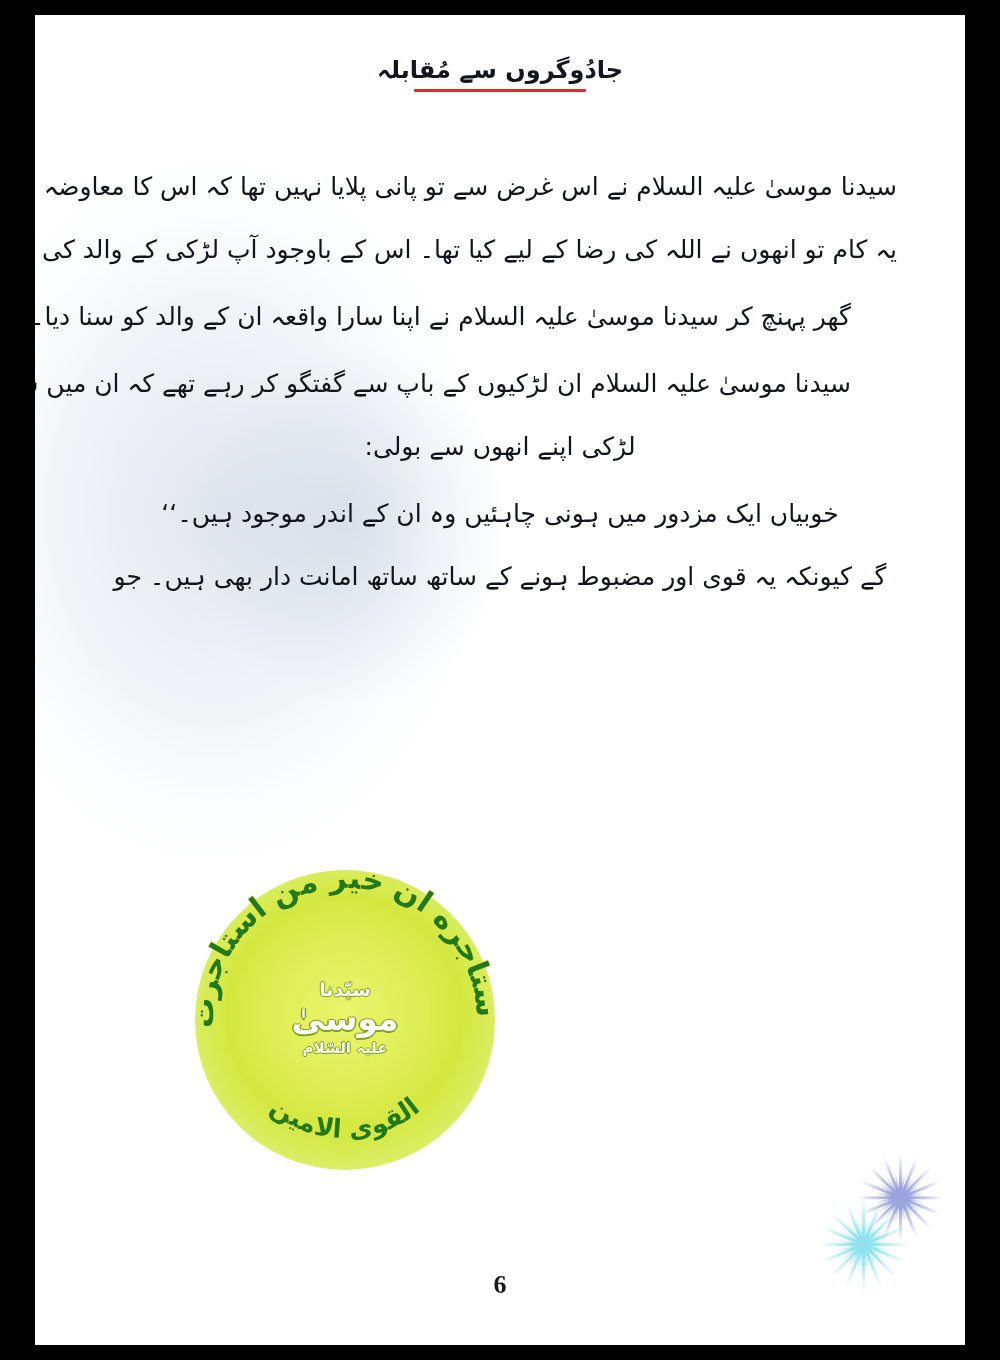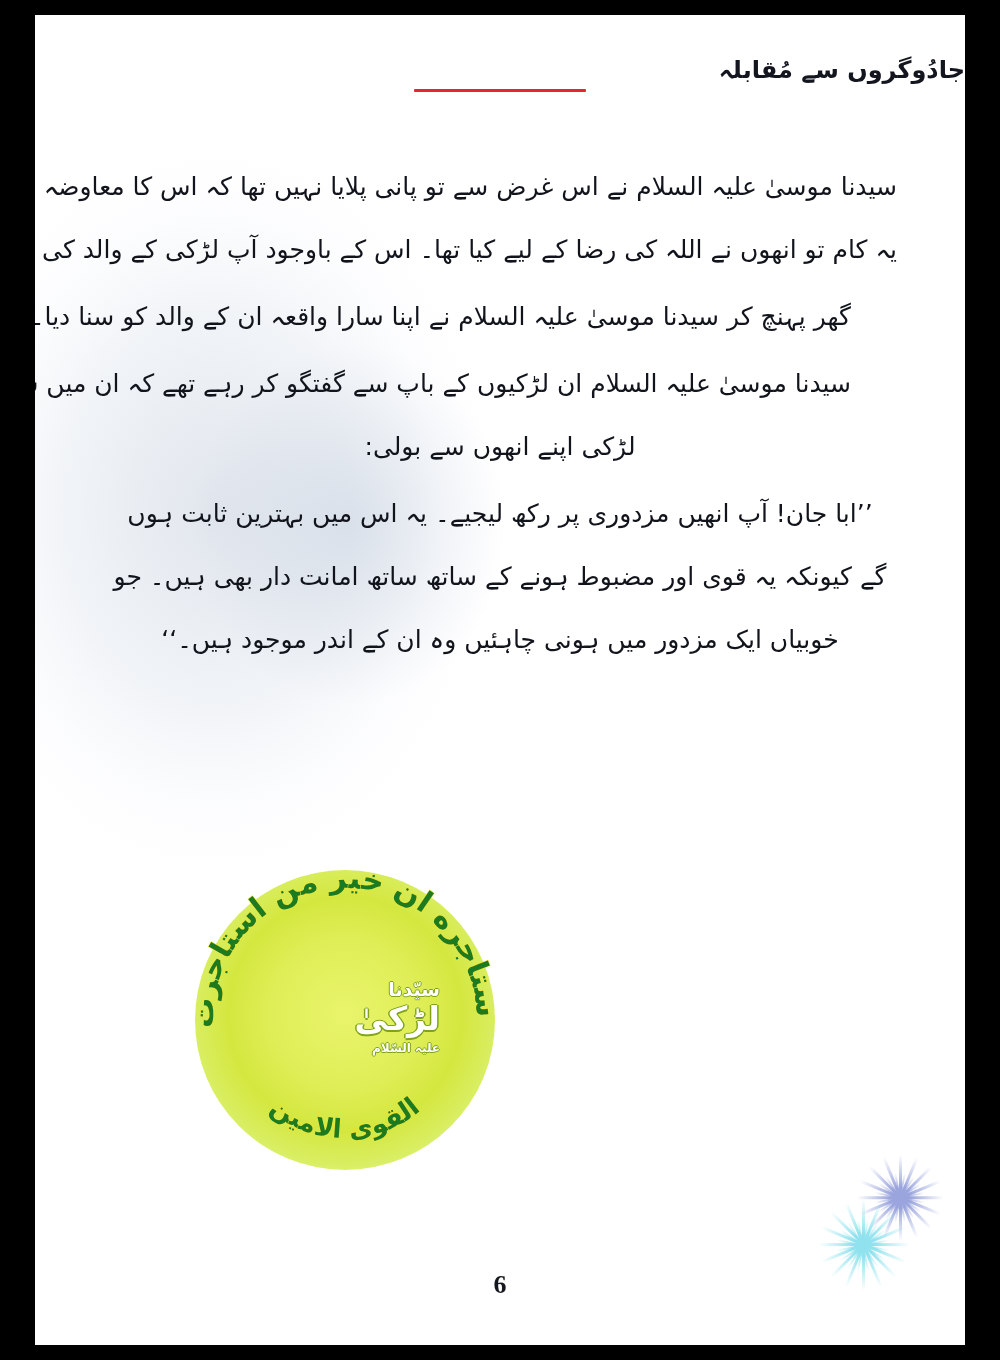--- a/index.html
+++ b/index.html
@@ -34,21 +34,21 @@
   }
   #scan-shade2{
     position:absolute;left:150px;top:300px;width:330px;height:420px;
     background:radial-gradient(ellipse 200px 230px at 50% 50%,
       rgba(186,199,216,.42) 0%, rgba(255,255,255,0) 78%);
     pointer-events:none;
   }
 
   
   #header{
-    position:absolute;left:0;right:0;top:40px;text-align:right;
+    position:absolute;left:0;right:0;top:40px;text-align:center;
   }
   #header .htxt{
     display:inline-block;
     font-size:24px;line-height:30px;color:#14161f;
     font-weight:700;letter-spacing:.5px;
     direction:rtl;
   }
   #header .hrule{
     display:block;width:172px;height:2.5px;background:#e8262a;
     margin:4px auto 0;border-radius:1px;
@@ -85,34 +85,34 @@
     background:radial-gradient(circle at 50% 48%,
       #e9f46b 0%, #dfee57 34%, #d4e73f 54%, #d9ee62 70%,
       rgba(233,244,120,.72) 83%, rgba(243,249,178,.30) 93%, rgba(255,255,255,0) 100%);
     filter:blur(.4px);
   }
   #seal .ring-txt{
     position:absolute;inset:0;
   }
   #seal .center{
     position:absolute;left:50%;top:50%;transform:translate(-50%,-52%);
-    text-align:right;direction:rtl;width:190px;
+    text-align:center;direction:rtl;width:190px;
   }
   #seal .c1{
     font-size:19px;font-weight:700;color:#ffffff;
     text-shadow:0 1px 0 #7fa31c,0 -1px 0 #7fa31c,1px 0 0 #7fa31c,-1px 0 0 #7fa31c;
     line-height:22px;
   }
   #seal .c2{
     font-size:33px;font-weight:700;color:#ffffff;letter-spacing:1px;
     text-shadow:0 1.5px 0 #7fa31c,0 -1.5px 0 #7fa31c,1.5px 0 0 #7fa31c,-1.5px 0 0 #7fa31c;
     line-height:38px;
   }
   #seal .c3{
-    font-size:12px;font-weight:700;color:#ffffff;
+    font-size:15px;font-weight:700;color:#ffffff;
     text-shadow:0 1px 0 #7fa31c,0 -1px 0 #7fa31c,1px 0 0 #7fa31c,-1px 0 0 #7fa31c;
     line-height:20px;
   }
 
   
   #arc-txt{position:absolute;left:0;top:0;width:760px;height:430px;}
 
   
   .burst{position:absolute;}
   .burst i{
@@ -157,23 +157,22 @@
         <div class="ln r ind">گھر پہنچ کر سیدنا موسیٰ علیہ السلام نے اپنا سارا واقعہ ان کے والد کو سنا دیا۔ بزرگ نے</div>
       </div>
 
 
       <div class="para">
         <div class="ln r ind">سیدنا موسیٰ علیہ السلام ان لڑکیوں کے باپ سے گفتگو کر رہے تھے کہ ان میں سے ایک</div>
         <div class="ln c">لڑکی اپنے انھوں سے بولی:</div>
       </div>
 
       <div class="para">
-        <div class="ln c">’’ابا جان! آپ انھیں مزدوری پر رکھ لیجیے۔ یہ اس میں بہترین ثابت ہوں</div>
+        <div class="ln c">خوبیاں ایک مزدور میں ہونی چاہئیں وہ ان کے اندر موجود ہیں۔‘‘</div>
         <div class="ln c">گے کیونکہ یہ قوی اور مضبوط ہونے کے ساتھ ساتھ امانت دار بھی ہیں۔ جو</div>
-        <div class="ln c">خوبیاں ایک مزدور میں ہونی چاہئیں وہ ان کے اندر موجود ہیں۔‘‘</div>
       </div>
 
     </div>
 
     <div id="seal-wrap">
 
       <div id="seal">
         <div class="glow"></div>
 
         <svg class="ring-txt" viewBox="0 0 300 300">
@@ -184,21 +183,21 @@
           <text font-size="30" font-weight="bold" fill="#1e7a1e" font-family="DejaVu Sans, sans-serif" letter-spacing="1" stroke="#f2e53a" stroke-width="1.1" paint-order="stroke">
             <textPath href="#ringTop" startOffset="50%" text-anchor="middle">استاجره ان خیر من استاجرت</textPath>
           </text>
           <text font-size="26" font-weight="bold" fill="#1e7a1e" font-family="DejaVu Sans, sans-serif" letter-spacing="1" stroke="#f2e53a" stroke-width="1" paint-order="stroke">
             <textPath href="#ringBot" startOffset="50%" text-anchor="middle" id="ringLowerTxt">القوی الامین</textPath>
           </text>
         </svg>
 
         <div class="center">
           <div class="c1">سیّدنا</div>
-          <div class="c2">لڑکیٰ</div>
+          <div class="c2">موسیٰ</div>
           <div class="c3">علیہ السّلام</div>
         </div>
       </div>
 
       <svg id="arc-txt" viewBox="0 0 760 430">
         <defs>
           <path id="arcPath" d="M 690,330 C 600,300 470,240 360,140 C 300,85 250,48 190,30" fill="none"></path>
         </defs>
         <text font-size="44" font-weight="bold" fill="#1e7a1e" font-family="DejaVu Sans, sans-serif" letter-spacing="1.5" stroke="#f2e53a" stroke-width="1.6" paint-order="stroke">
           <textPath href="#arcPath" startOffset="2%" text-anchor="start" id="arcVerseTxt">قالت احدٰهما یٰابت استاجره ان خیر من استاجرت</textPath>

